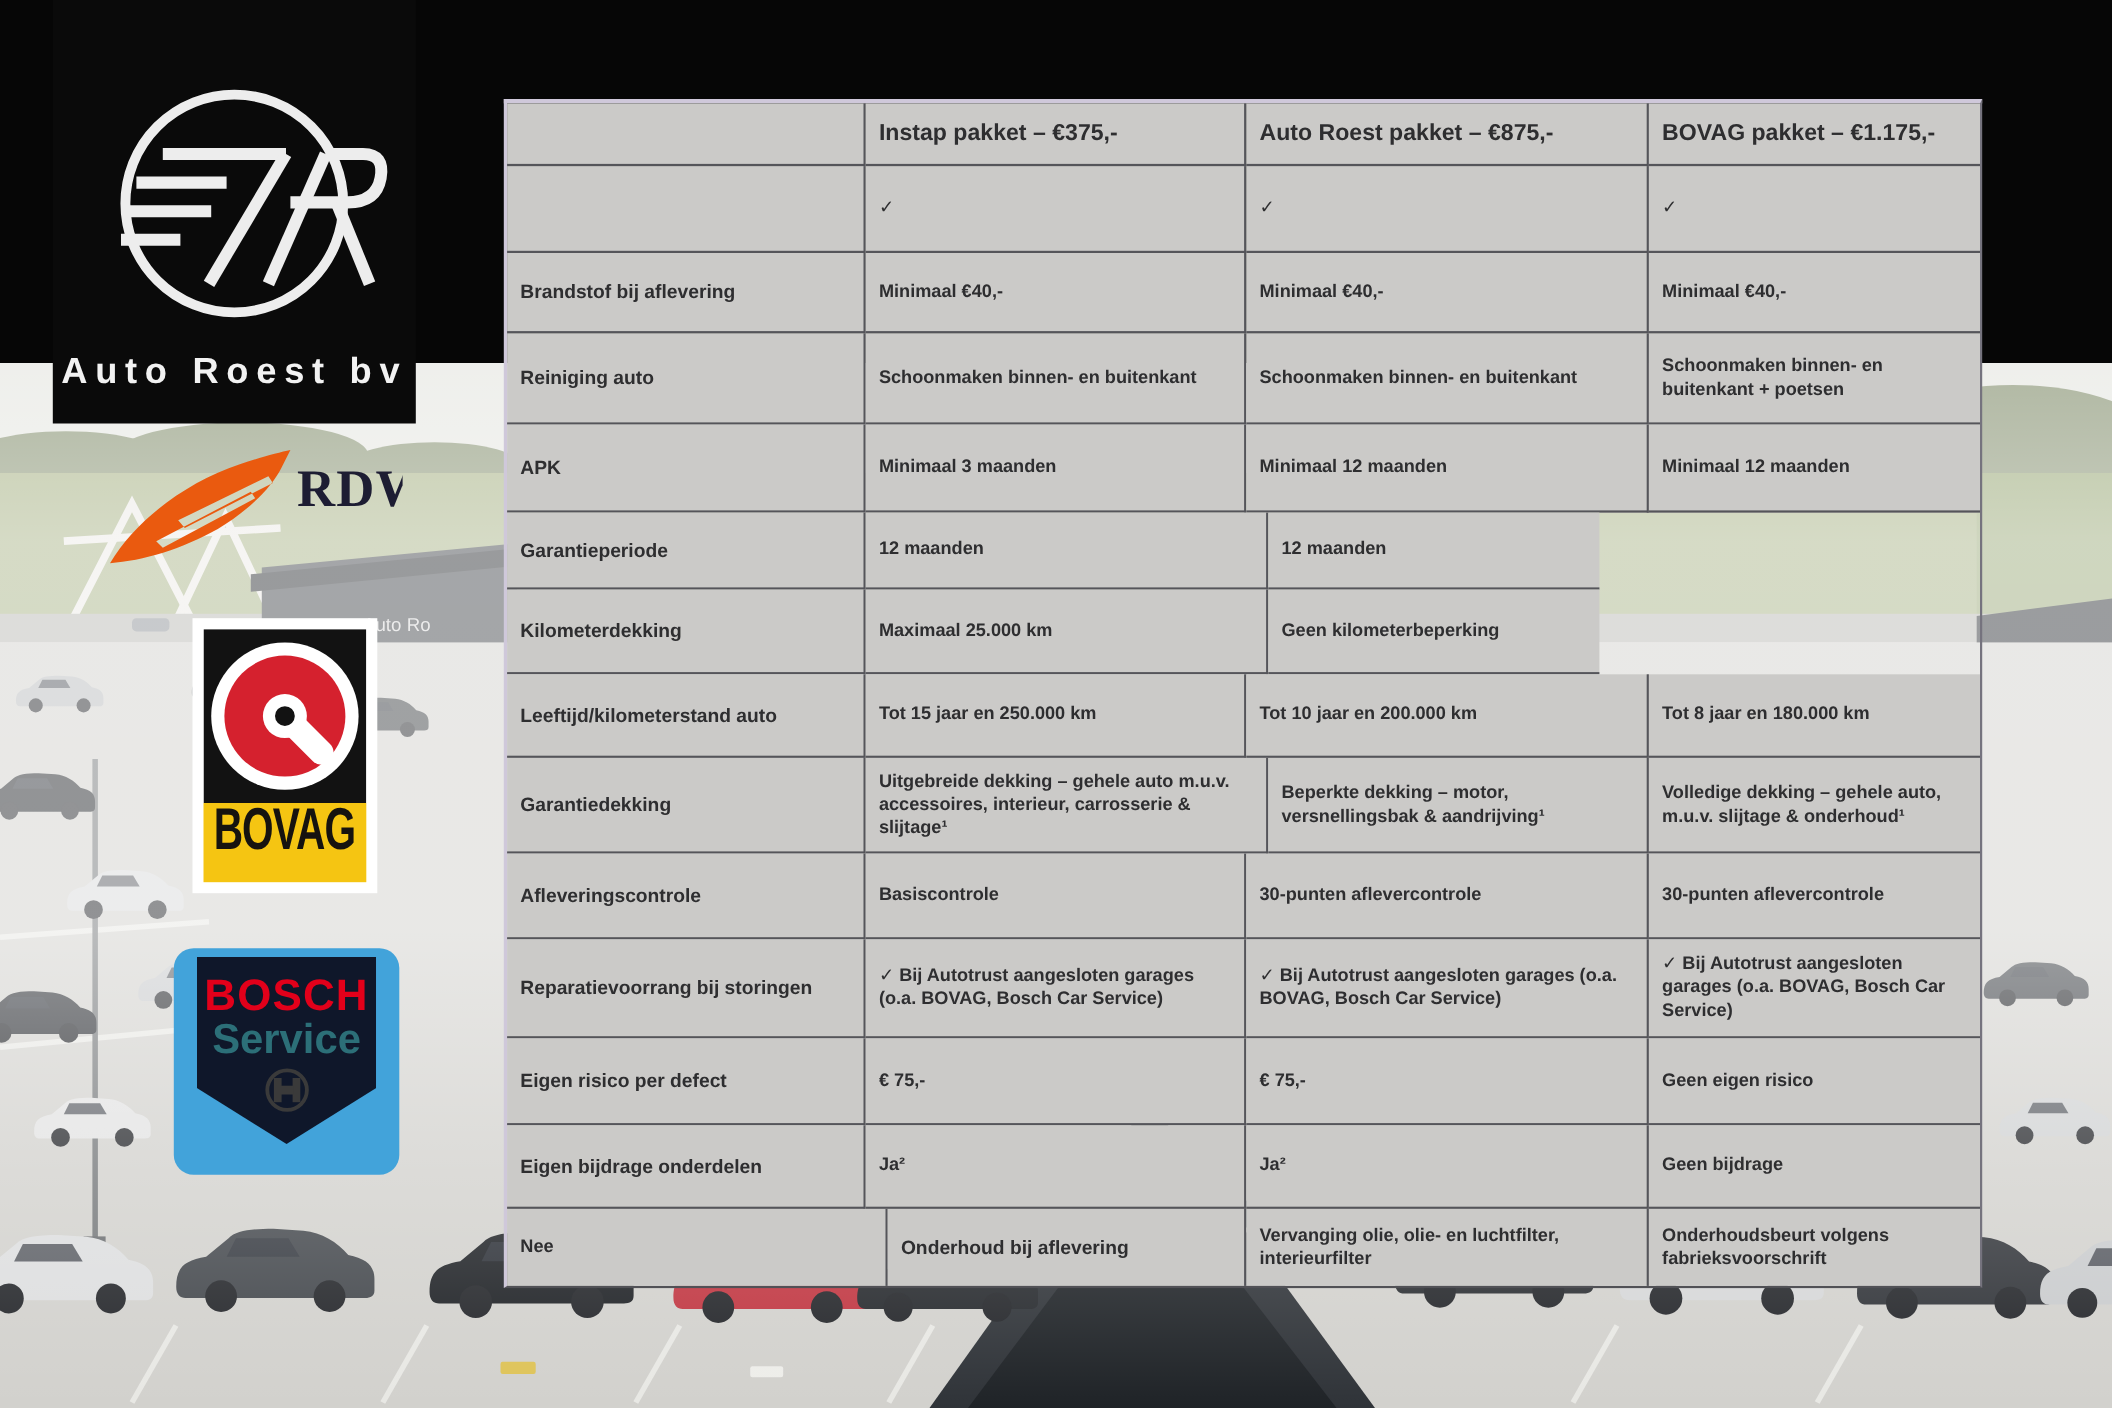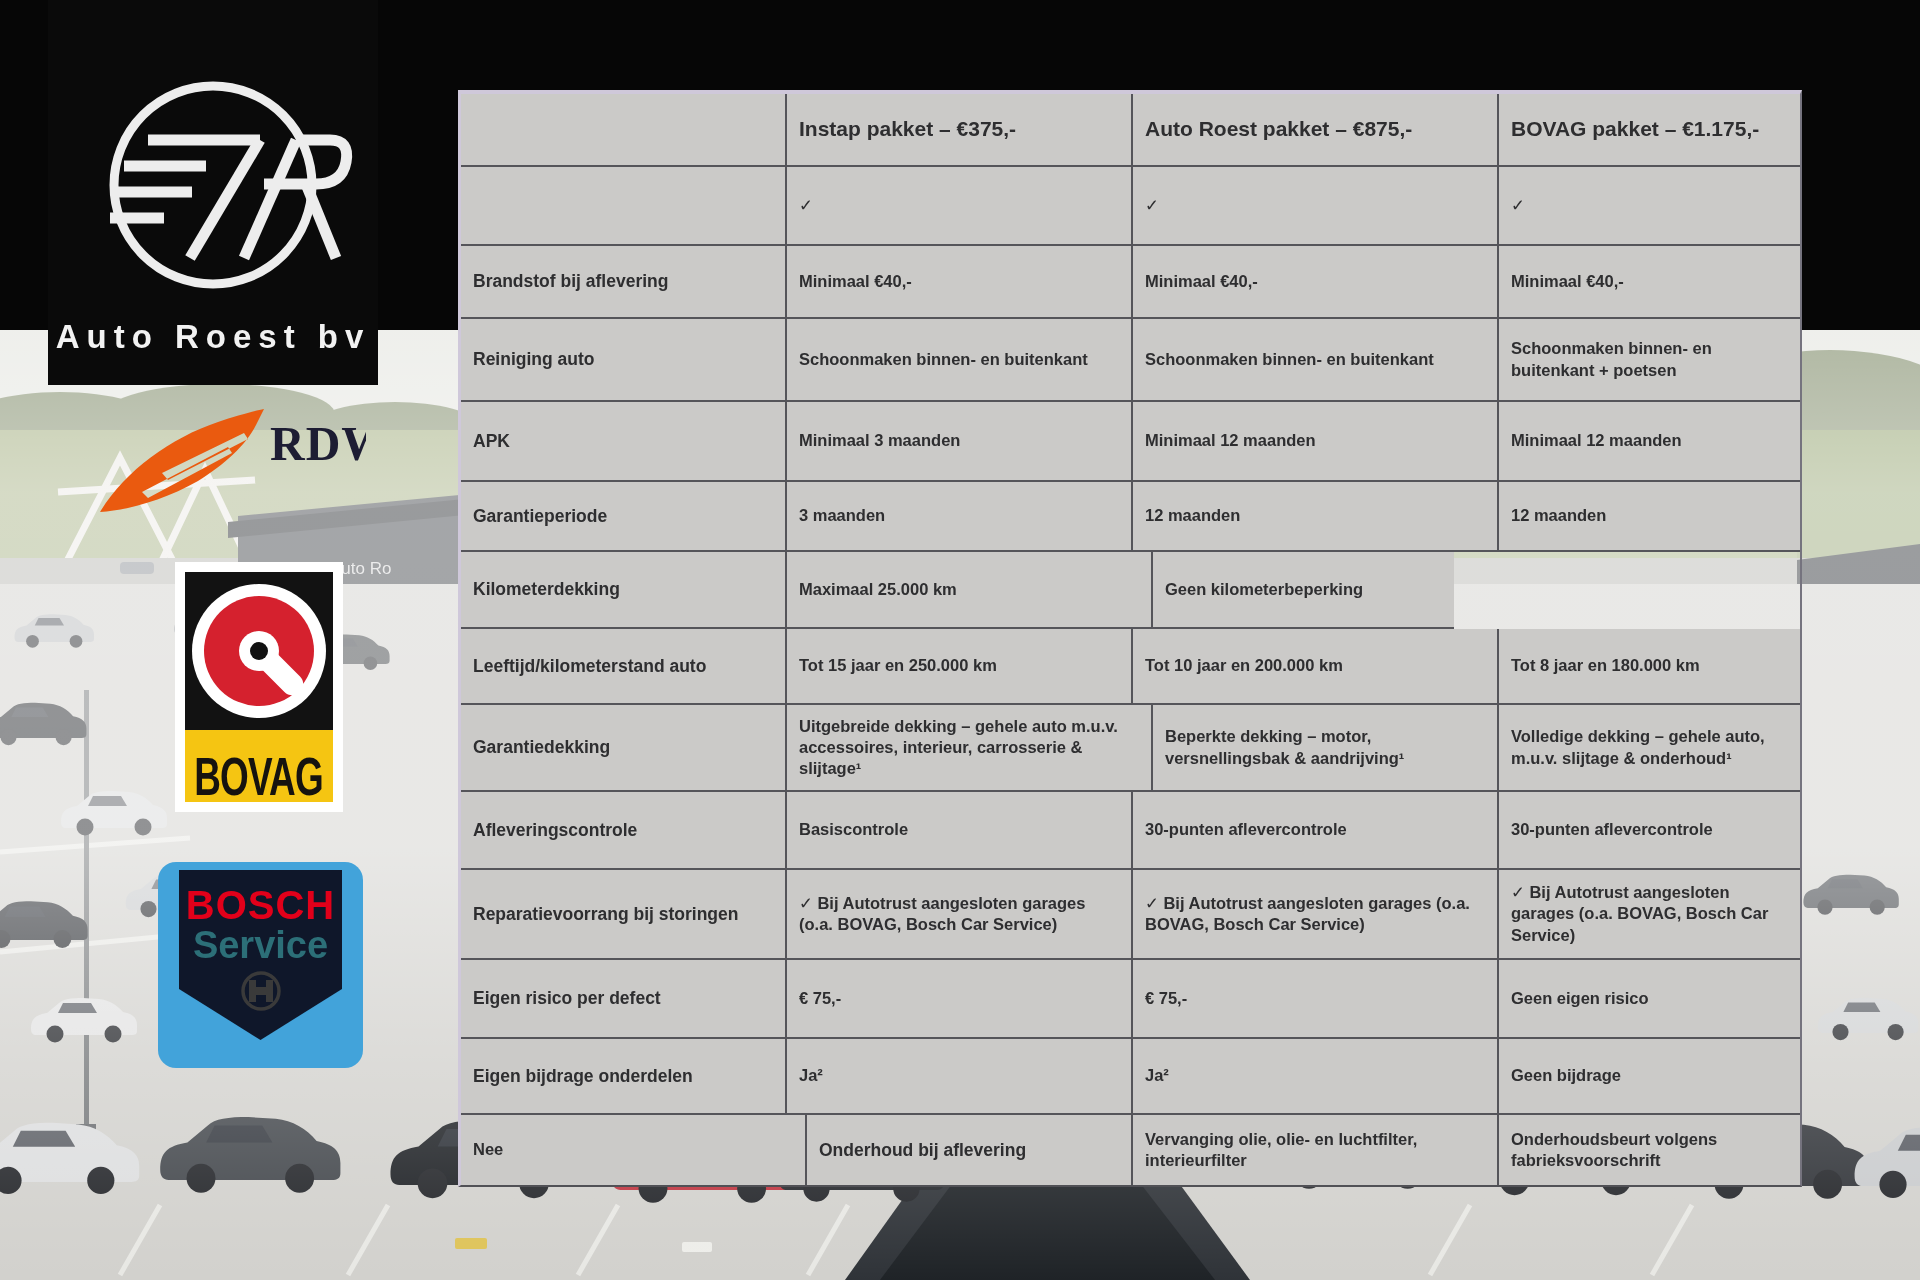--- a/index.html
+++ b/index.html
@@ -14,21 +14,21 @@
   .band-top{position:absolute;left:0;top:0;width:1920px;height:330px;background:#060606;z-index:1;}
   .logo-block{position:absolute;left:48px;top:0;width:330px;height:385px;background:#0a0a0a;z-index:2;}
   .company-name{position:absolute;left:-20px;right:-20px;top:318px;text-align:center;
                 color:#f2f2f2;font-weight:700;font-size:33px;letter-spacing:7px;white-space:nowrap;}
 
   
   .rdw{position:absolute;left:96px;top:402px;width:270px;height:118px;z-index:2;}
   .bovag{position:absolute;left:175px;top:562px;width:168px;height:250px;background:#fff;z-index:2;}
   .bovag-top{position:absolute;left:10px;top:10px;width:148px;height:158px;}
   .bovag-band{position:absolute;left:10px;top:168px;width:148px;height:72px;display:flex;
-              align-items:flex-end;justify-content:center;}
+              align-items:flex-start;justify-content:center;}
   .bovag-word{font-weight:700;font-size:44px;color:#16130f;transform:scale(.84,1.22);letter-spacing:-1px;}
   .bosch{position:absolute;left:158px;top:862px;width:205px;height:206px;border-radius:18px;z-index:2;}
   .bosch-white{position:absolute;left:21px;top:8px;width:163px;height:170px;background:#0f172a;
                clip-path:polygon(0 0,100% 0,100% 70%,50% 100%,0 70%);
                display:flex;flex-direction:column;align-items:center;}
   .bosch-word{font-weight:700;font-size:40px;letter-spacing:1px;margin-top:14px;line-height:1.05;}
   .bosch-service{font-weight:700;font-size:38px;line-height:1.05;}
 
   
   .pkg-table{position:absolute;left:458px;top:90px;width:1339px;z-index:3;
@@ -207,21 +207,21 @@
       <svg width="46" height="46" viewBox="0 0 46 46" style="margin-top:2px">
         <circle cx="23" cy="23" r="18" fill="none" stroke="#3a3a3a" stroke-width="3.5"></circle>
         <rect x="11" y="12" width="7" height="22" fill="#3a3a3a"></rect>
         <rect x="28" y="12" width="7" height="22" fill="#3a3a3a"></rect>
         <rect x="17" y="19" width="12" height="8" fill="#3a3a3a"></rect>
       </svg>
     </div>
   </div>
 
   <div class="pkg-table" id="pkg-table">
-      <div class="tr" style="height: 73px;">
+      <div class="tr" style="height: 57px;">
         <div class="cell c0 head"></div>
         <div class="cell c1 head">Instap pakket – €375,-</div>
         <div class="cell c2 head">Auto Roest pakket – €875,-</div>
         <div class="cell c3 head">BOVAG pakket – €1.175,-</div>
       </div>
       <div class="tr" style="height: 79px;">
         <div class="cell c0"></div>
         <div class="cell c1">✓</div>
         <div class="cell c2">✓</div>
         <div class="cell c3">✓</div>
@@ -239,21 +239,20 @@
         <div class="cell c3">Schoonmaken binnen- en buitenkant + poetsen</div>
       </div>
       <div class="tr" style="height: 80px;">
         <div class="cell c0">APK</div>
         <div class="cell c1">Minimaal 3 maanden</div>
         <div class="cell c2">Minimaal 12 maanden</div>
         <div class="cell c3">Minimaal 12 maanden</div>
       </div>
       <div class="tr" style="height: 70px;">
         <div class="cell c0">Garantieperiode</div>
-        <div class="cell c1">3 maanden</div>
         <div class="cell c2">12 maanden</div>
         <div class="cell c3">12 maanden</div>
       </div>
       <div class="tr" style="height: 77px;">
         <div class="cell c0">Kilometerdekking</div>
         <div class="cell c2">Maximaal 25.000 km</div>
         <div class="cell c3">Geen kilometerbeperking</div>
       </div>
       <div class="tr" style="height: 76px;">
         <div class="cell c0">Leeftijd/kilometerstand auto</div>

